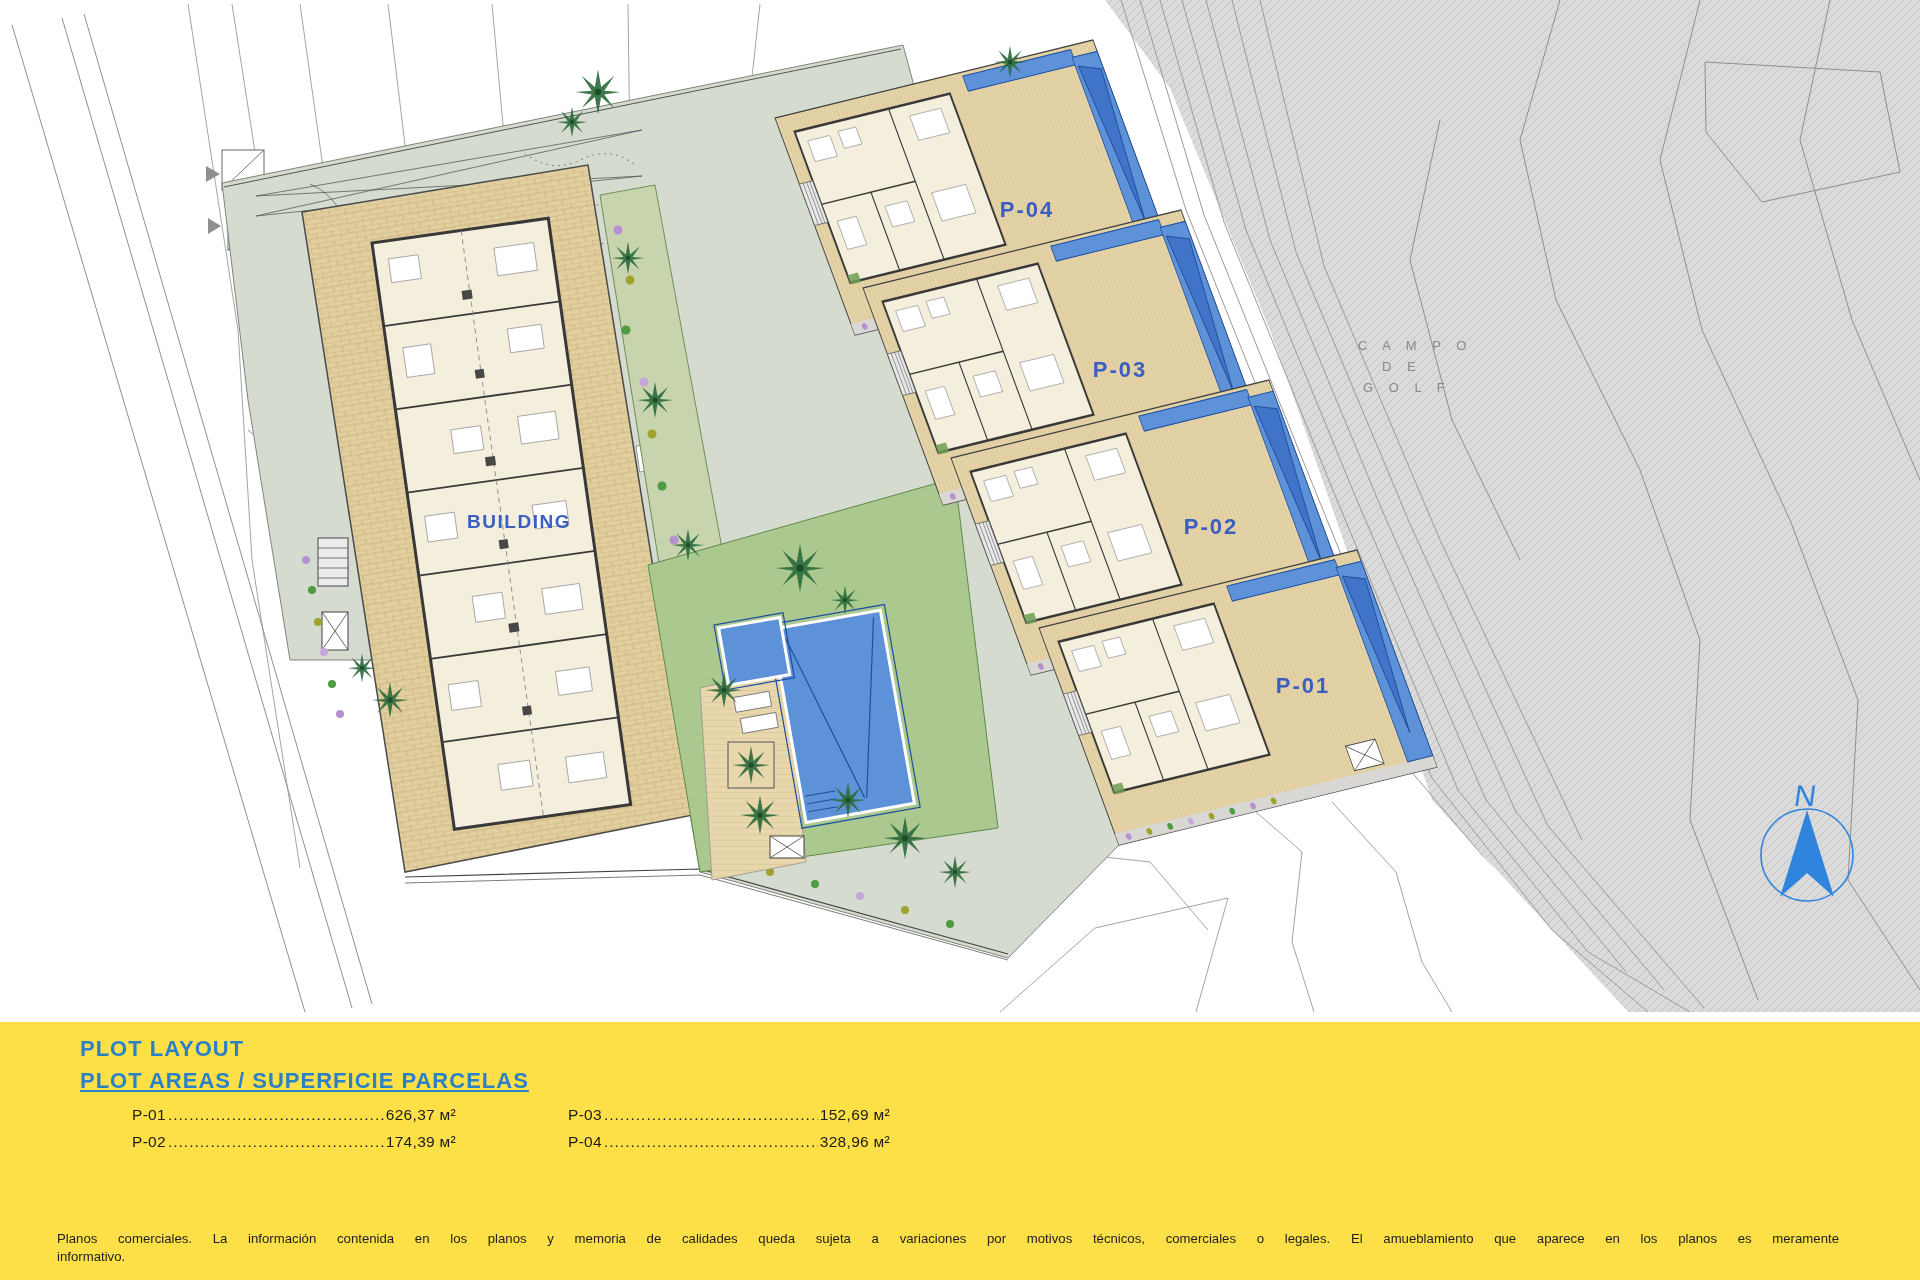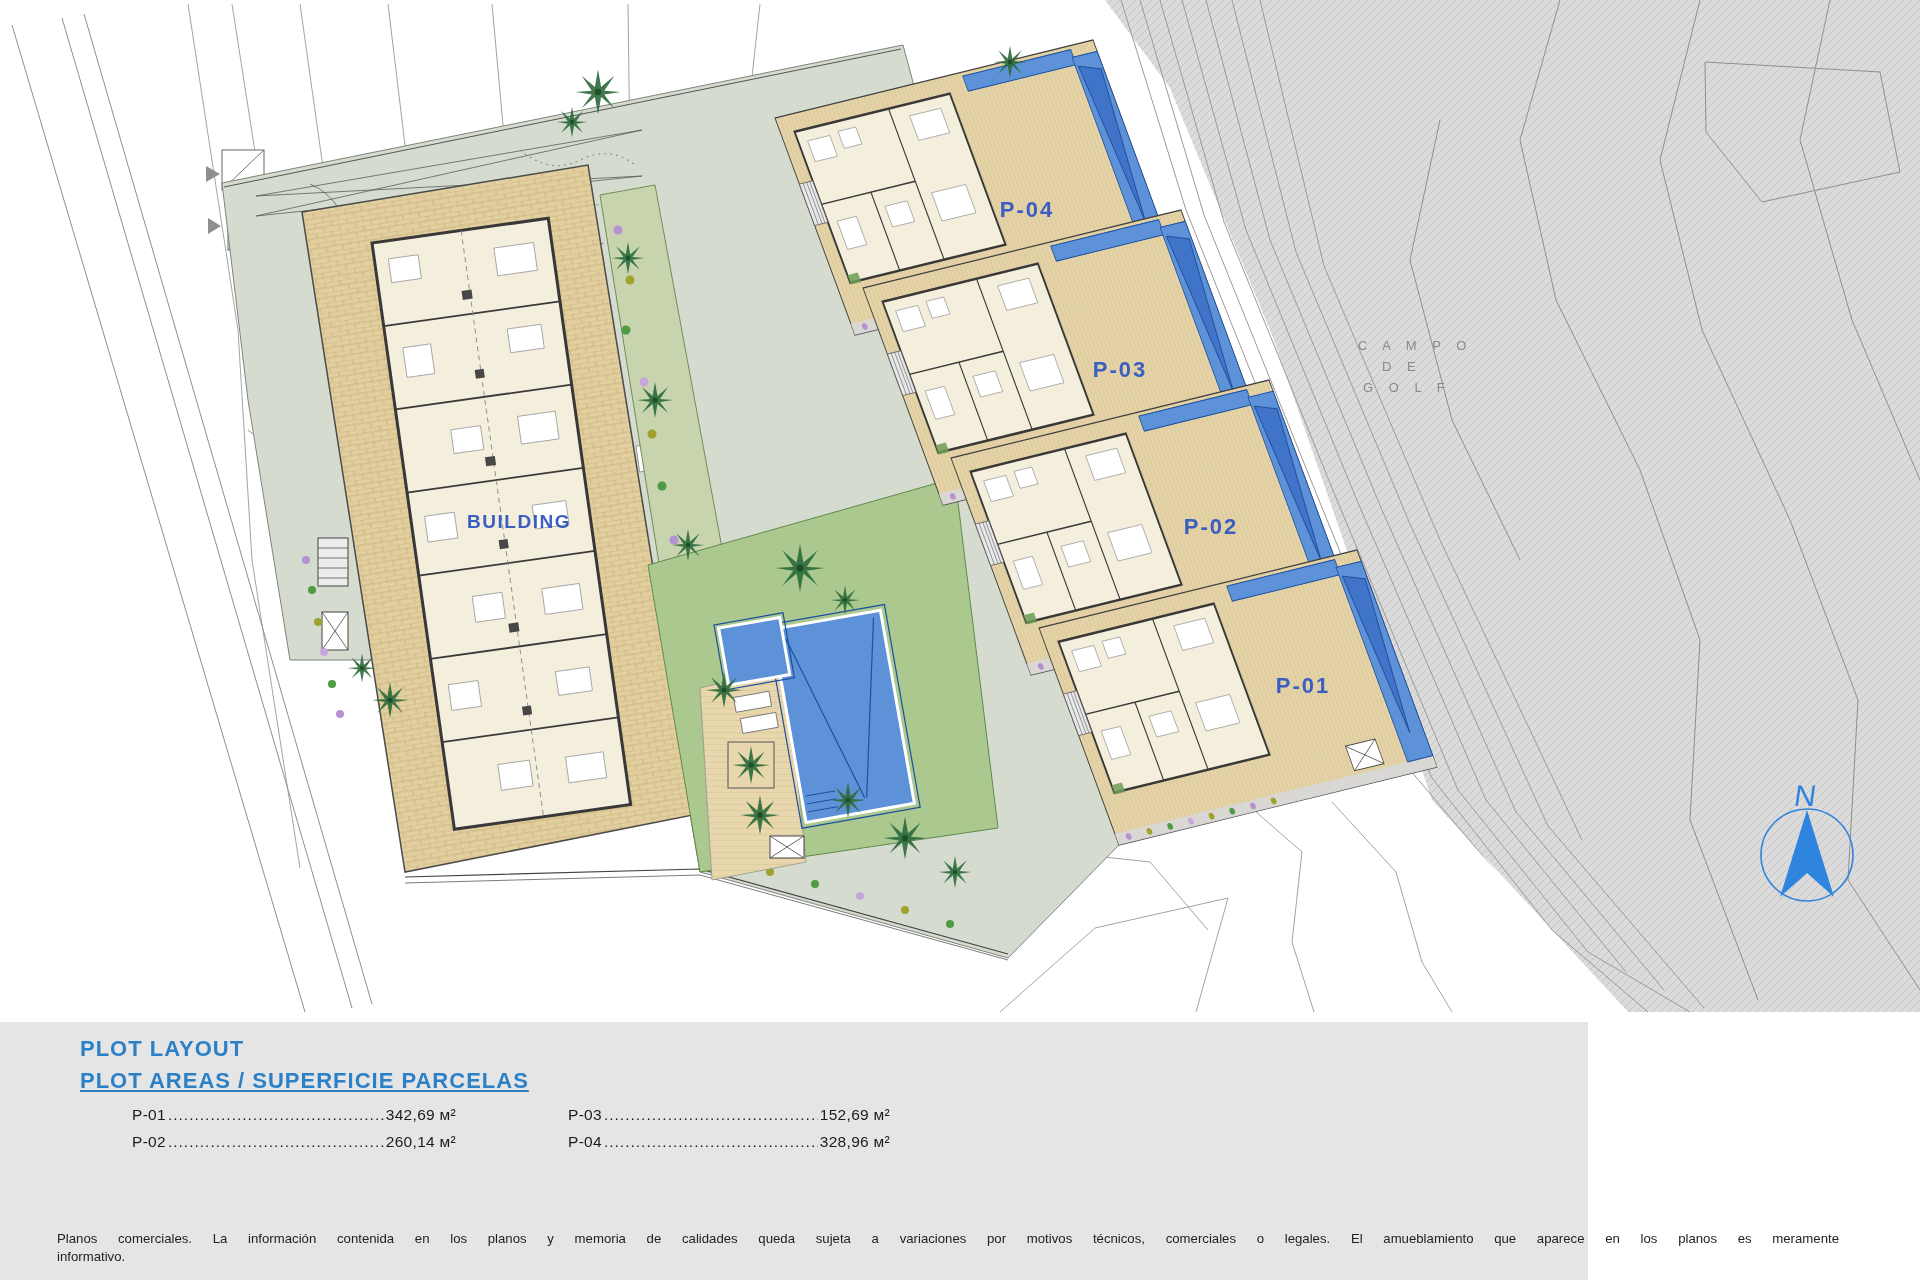--- a/index.html
+++ b/index.html
@@ -2,21 +2,21 @@
 <html><head>
 <meta charset="utf-8">
 <style>
   html,body{margin:0;padding:0;background:#fff;}
   .page{position:relative;width:1920px;height:1280px;background:#ffffff;overflow:hidden;
         font-family:"Liberation Sans",sans-serif;}
   .plan-wrap{position:absolute;left:0;top:0;width:1920px;height:1022px;}
   svg{display:block;}
 
   
-  .info-panel{position:absolute;left:0;top:1022px;width:1588px;height:258px;background:#e5e5e5;}
+  .info-panel{position:absolute;left:0;top:1022px;width:1920px;height:258px;background:#fde047;}
   .hdr{position:absolute;left:80px;color:#2c80c6;font-weight:bold;letter-spacing:1px;
        font-size:22px;white-space:nowrap;}
   .hdr1{top:14px;}
   .hdr2{top:46px;text-decoration:underline;}
   .area-col{position:absolute;top:84px;display:flex;flex-direction:column;gap:9px;}
   .area-col.c1{left:132px;width:324px;}
   .area-col.c2{left:568px;width:322px;}
   .area-row{display:flex;align-items:baseline;font-size:15.5px;color:#1c1c1c;letter-spacing:.3px;}
   .area-row .lbl{flex:0 0 auto;}
   .area-row .leader{flex:1 1 auto;overflow:hidden;white-space:nowrap;margin:0 2px;color:#1c1c1c;}
@@ -434,26 +434,26 @@
   </div>
 
   <div class="info-panel">
     <div class="hdr hdr1">PLOT LAYOUT</div>
     <div class="hdr hdr2">PLOT AREAS / SUPERFICIE PARCELAS</div>
 
     <div class="area-col c1">
       <div class="area-row">
         <span class="lbl">P-01</span>
         <span class="leader"></span>
-        <span class="val">342,69 м²</span>
+        <span class="val">626,37 м²</span>
       </div>
       <div class="area-row">
         <span class="lbl">P-02</span>
         <span class="leader"></span>
-        <span class="val">260,14 м²</span>
+        <span class="val">174,39 м²</span>
       </div>
     </div>
 
     <div class="area-col c2">
       <div class="area-row">
         <span class="lbl">P-03</span>
         <span class="leader"></span>
         <span class="val">152,69 м²</span>
       </div>
       <div class="area-row">

